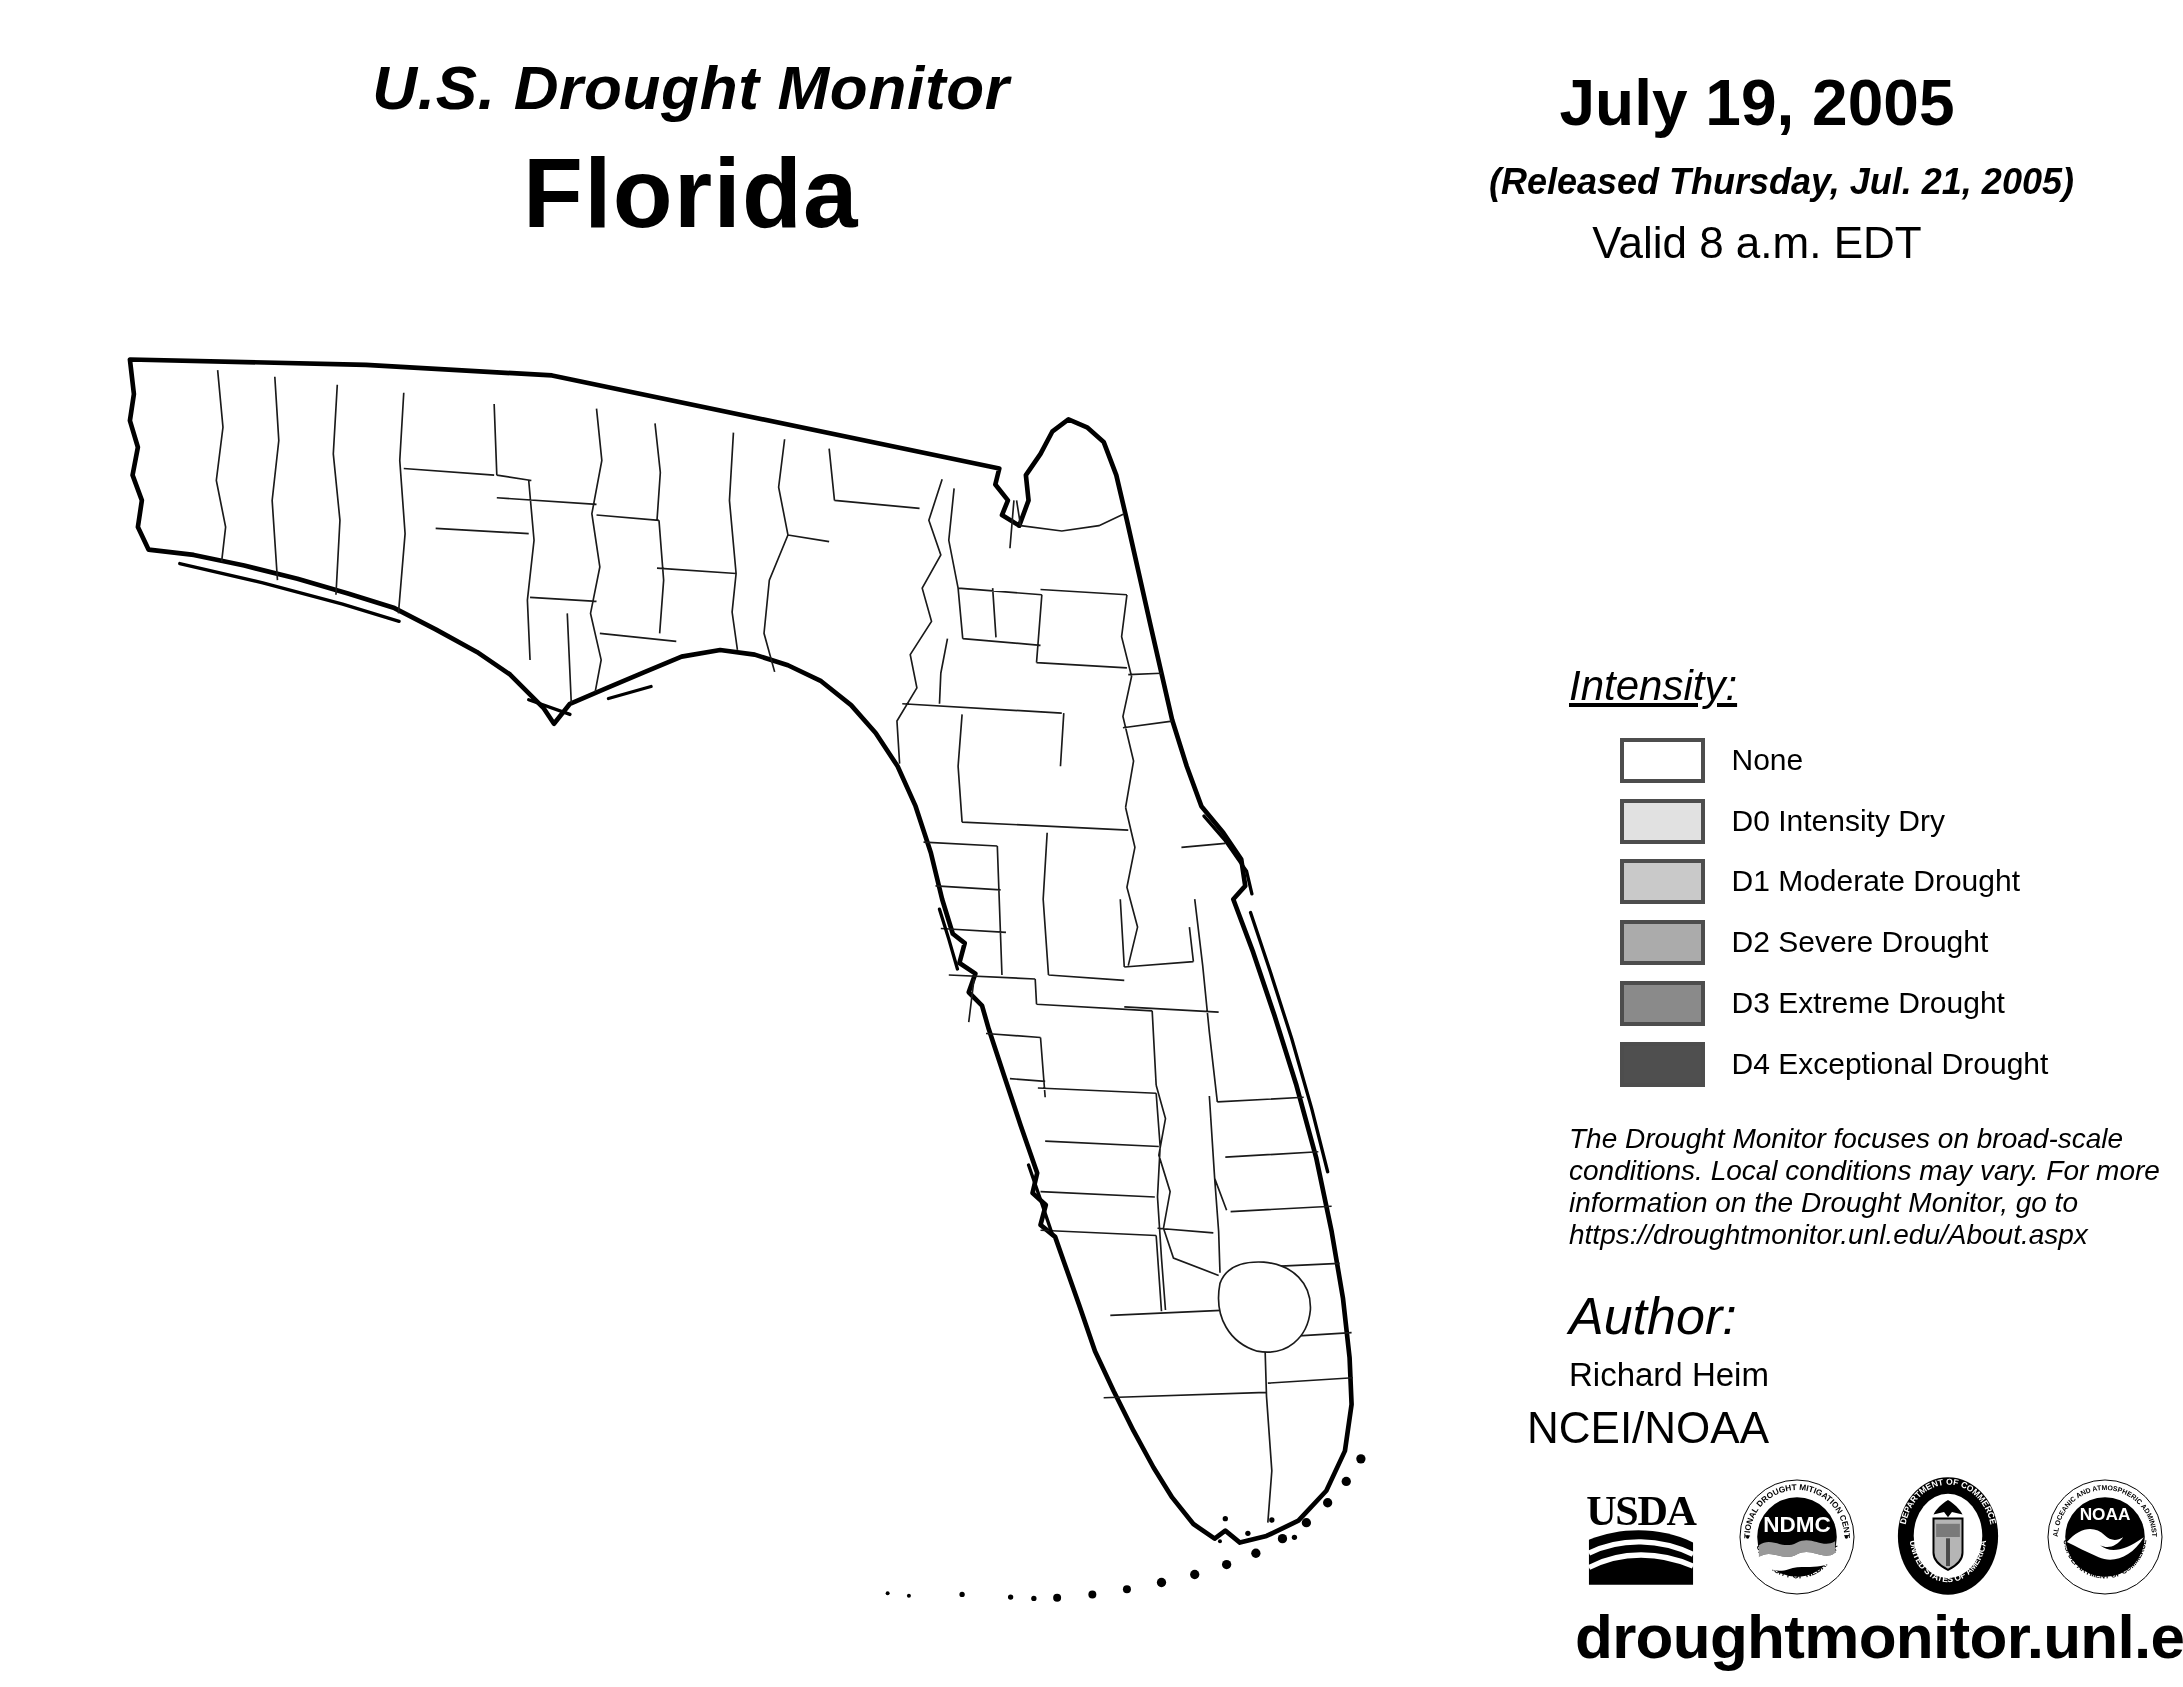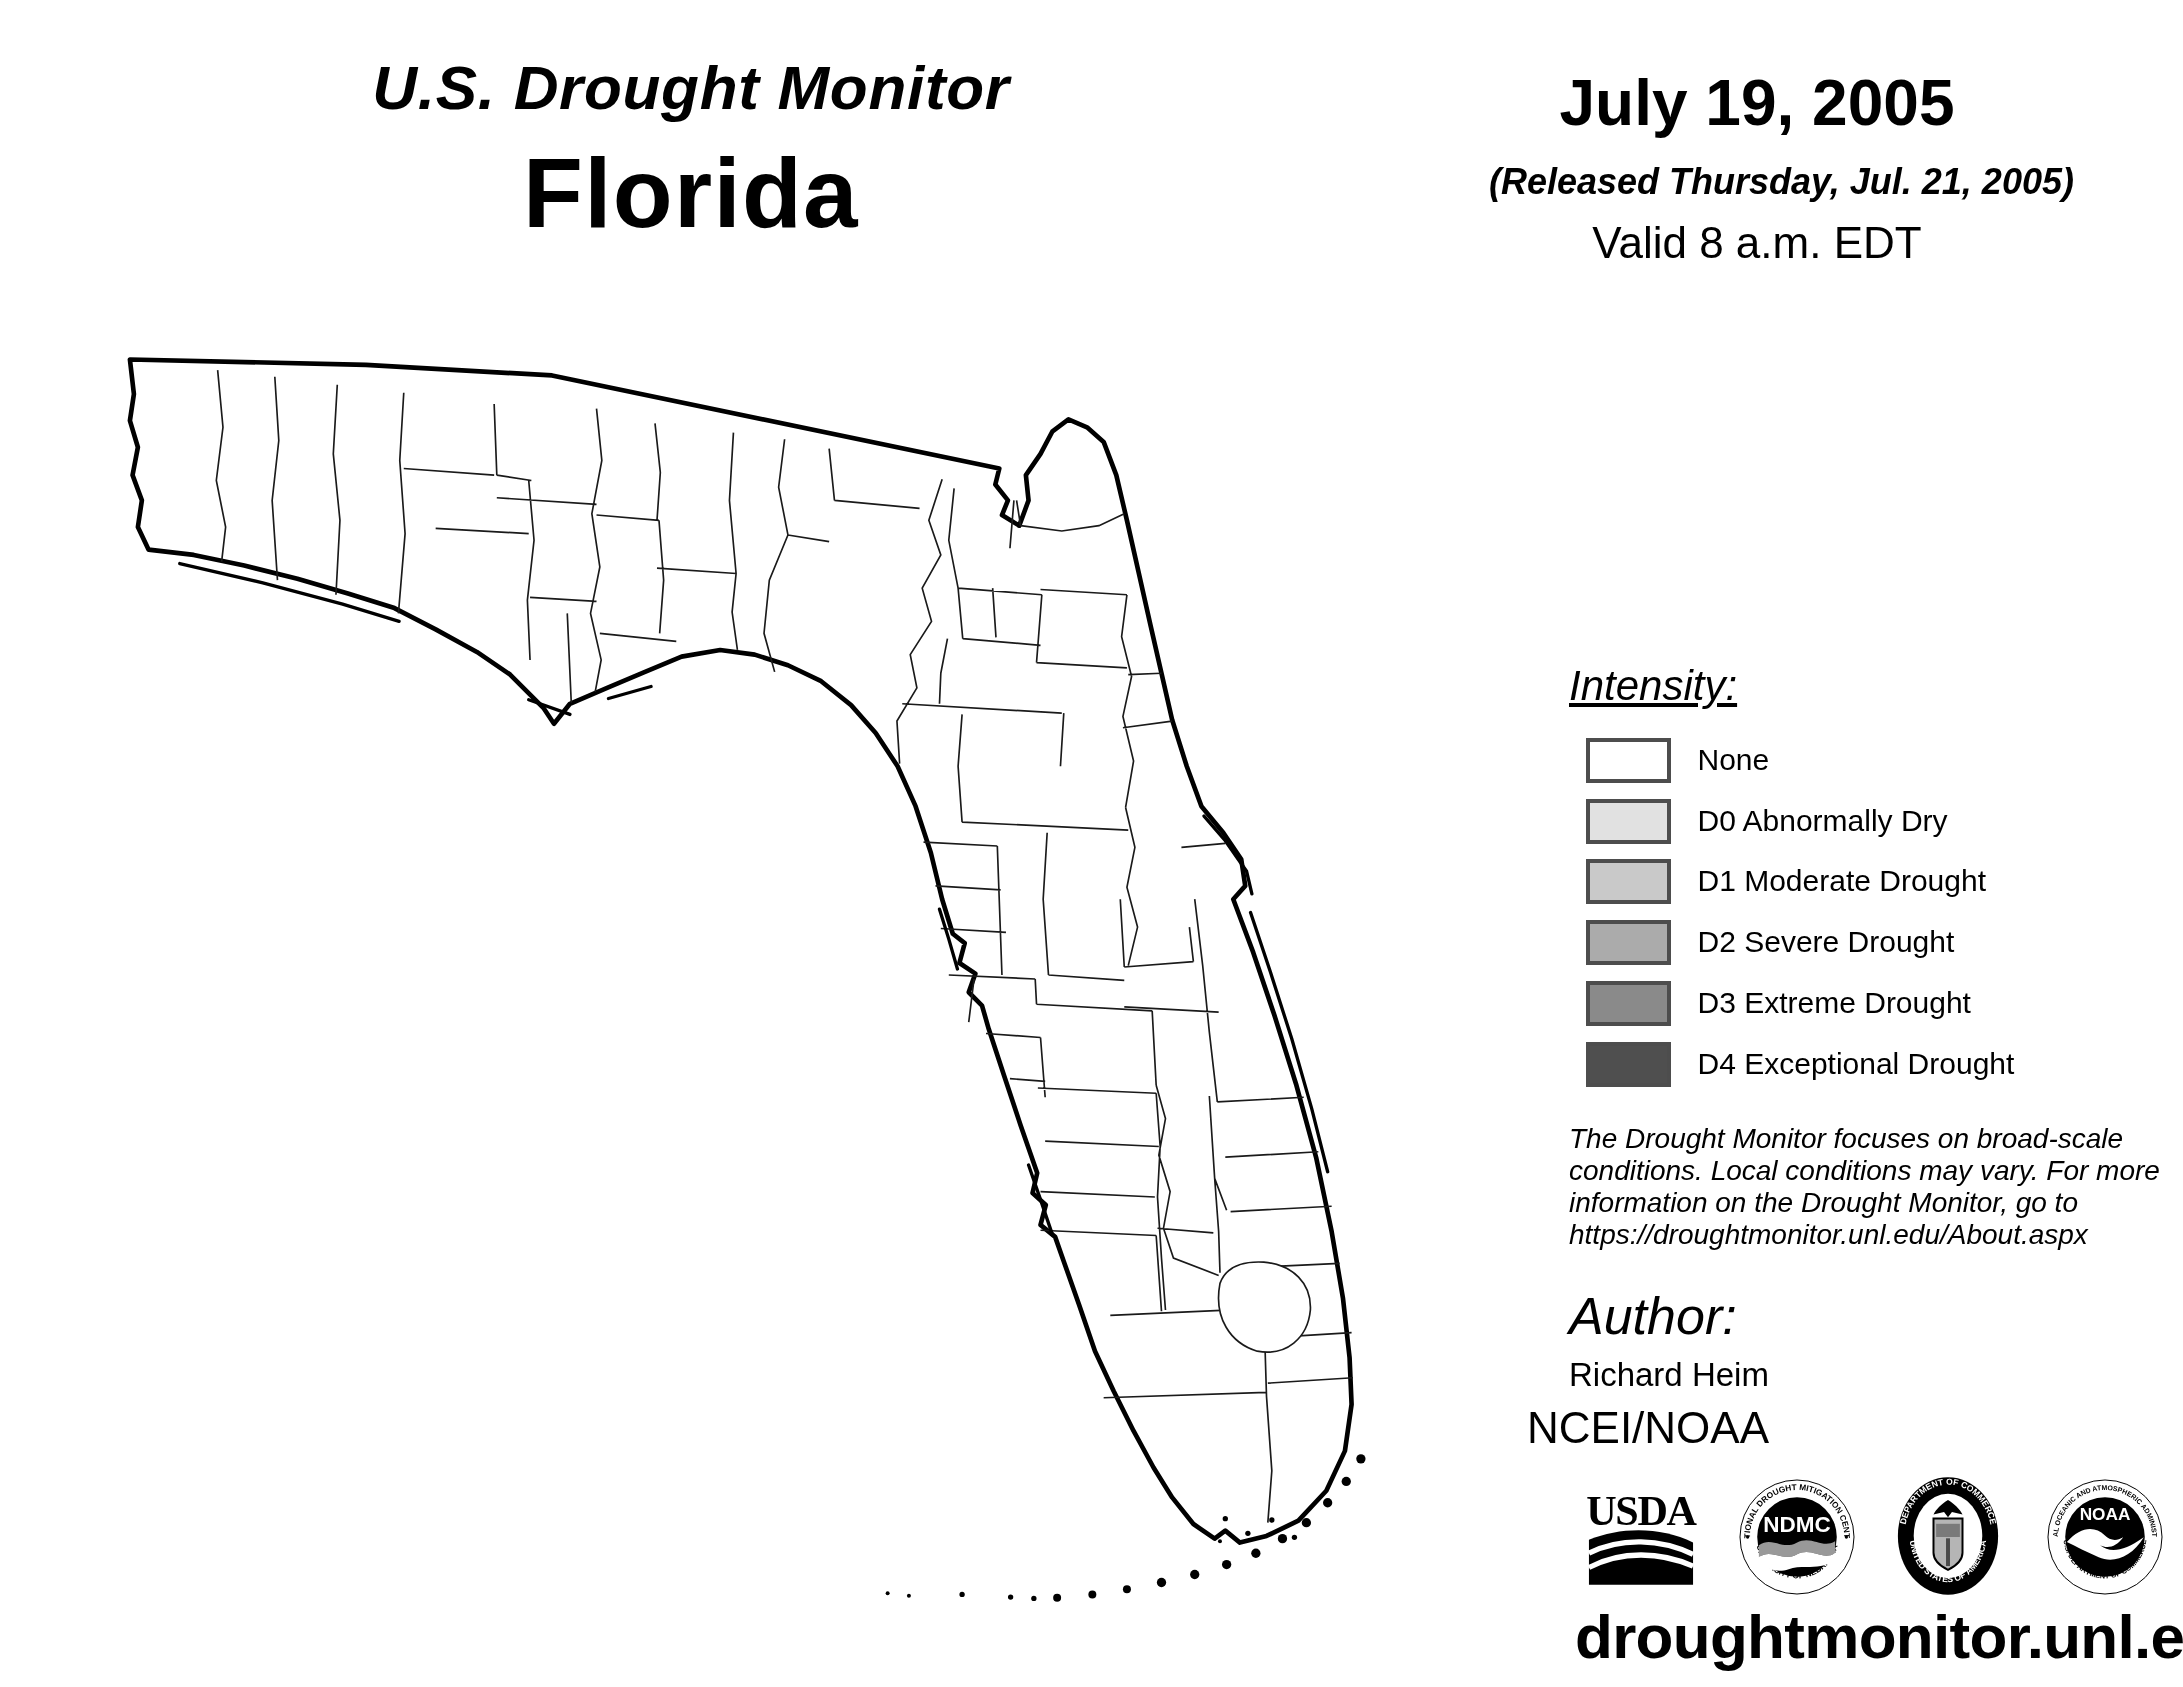--- a/index.html
+++ b/index.html
@@ -13,21 +13,21 @@
   #title-block{left:195px;top:52px;width:992px;text-align:center;}
   #main-title{font-size:62px;font-weight:bold;font-style:italic;letter-spacing:0.7px;}
   #region-title{font-size:98px;font-weight:bold;margin-top:14px;letter-spacing:1.3px;}
   
   #date-block{left:1489px;top:66px;width:536px;text-align:center;}
   #map-date{font-size:64px;font-weight:bold;}
   #released{font-size:36px;font-weight:bold;font-style:italic;margin-top:21px;white-space:nowrap;}
   #valid{font-size:44px;font-weight:normal;margin-top:14.6px;}
   
   #legend-heading{left:1569px;top:662px;font-size:42px;font-style:italic;text-decoration:underline;text-align:right;}
-  .legend-row{position:absolute;left:1586px;height:48px;display:flex;align-items:center;}
+  .legend-row{position:absolute;left:1620px;height:48px;display:flex;align-items:center;}
   .swatch{width:85px;height:45px;border:4px solid #4d4d4d;box-sizing:border-box;flex:none;}
   .legend-label{font-size:30px;margin-left:26.5px;white-space:nowrap;}
   
   #disclaimer{left:1569px;top:1123px;width:595px;font-size:28px;font-style:italic;line-height:32px;}
   
   #author-heading{left:1569px;top:1286px;font-size:52px;font-style:italic;}
   #author-name{left:1569px;top:1356px;font-size:33px;}
   #author-affil{left:1527px;top:1403px;font-size:44px;}
   
   #footer-url{left:1575px;top:1601px;width:576px;text-align:center;font-size:62px;font-weight:bold;letter-spacing:-0.7px;}
@@ -155,21 +155,21 @@
 </svg>
 </div>
 
 <div class="abs" id="legend-heading">Intensity:</div>
 <div class="legend-row" style="top:736px">
   <div class="swatch" style="background: rgb(255, 255, 255); border-color: rgb(77, 77, 77);"></div>
   <div class="legend-label">None</div>
 </div>
 <div class="legend-row" style="top:797px">
   <div class="swatch" style="background: rgb(225, 225, 225); border-color: rgb(77, 77, 77);"></div>
-  <div class="legend-label">D0 Abnormally Dry</div>
+  <div class="legend-label">D0 Intensity Dry</div>
 </div>
 <div class="legend-row" style="top:857px">
   <div class="swatch" style="background: rgb(201, 201, 201); border-color: rgb(77, 77, 77);"></div>
   <div class="legend-label">D1 Moderate Drought</div>
 </div>
 <div class="legend-row" style="top:918px">
   <div class="swatch" style="background: rgb(171, 171, 171); border-color: rgb(77, 77, 77);"></div>
   <div class="legend-label">D2 Severe Drought</div>
 </div>
 <div class="legend-row" style="top:979px">

